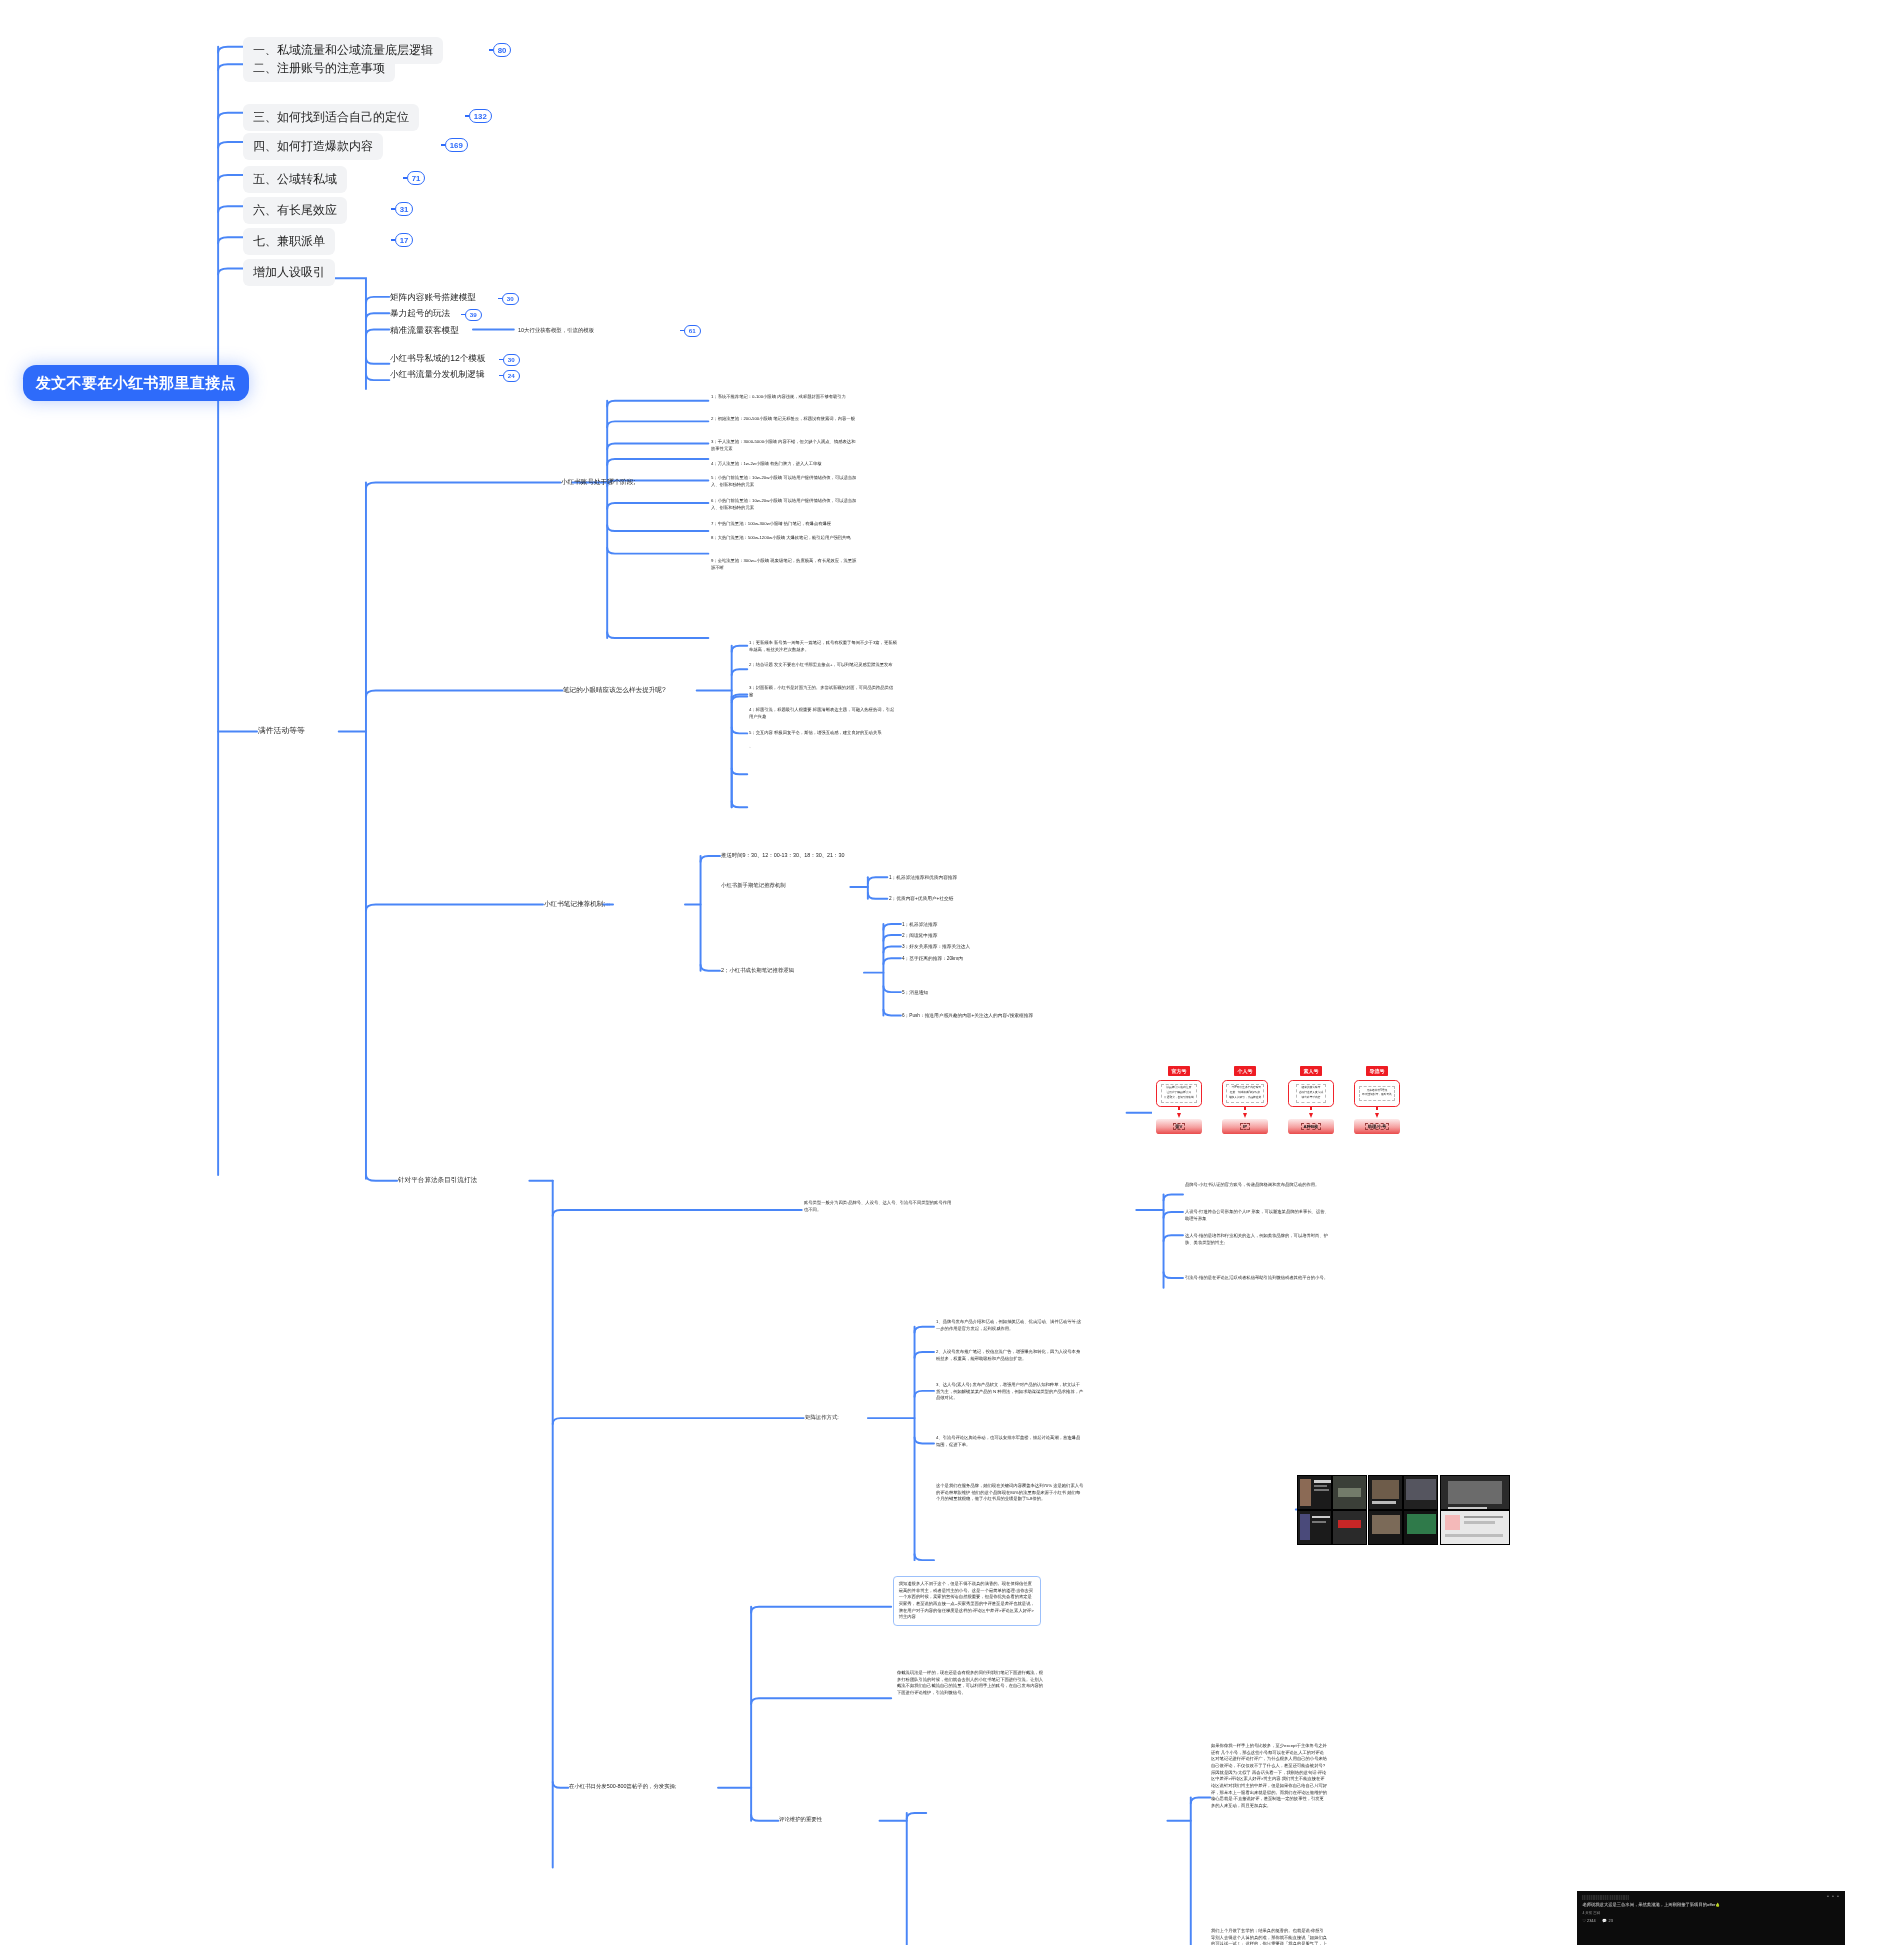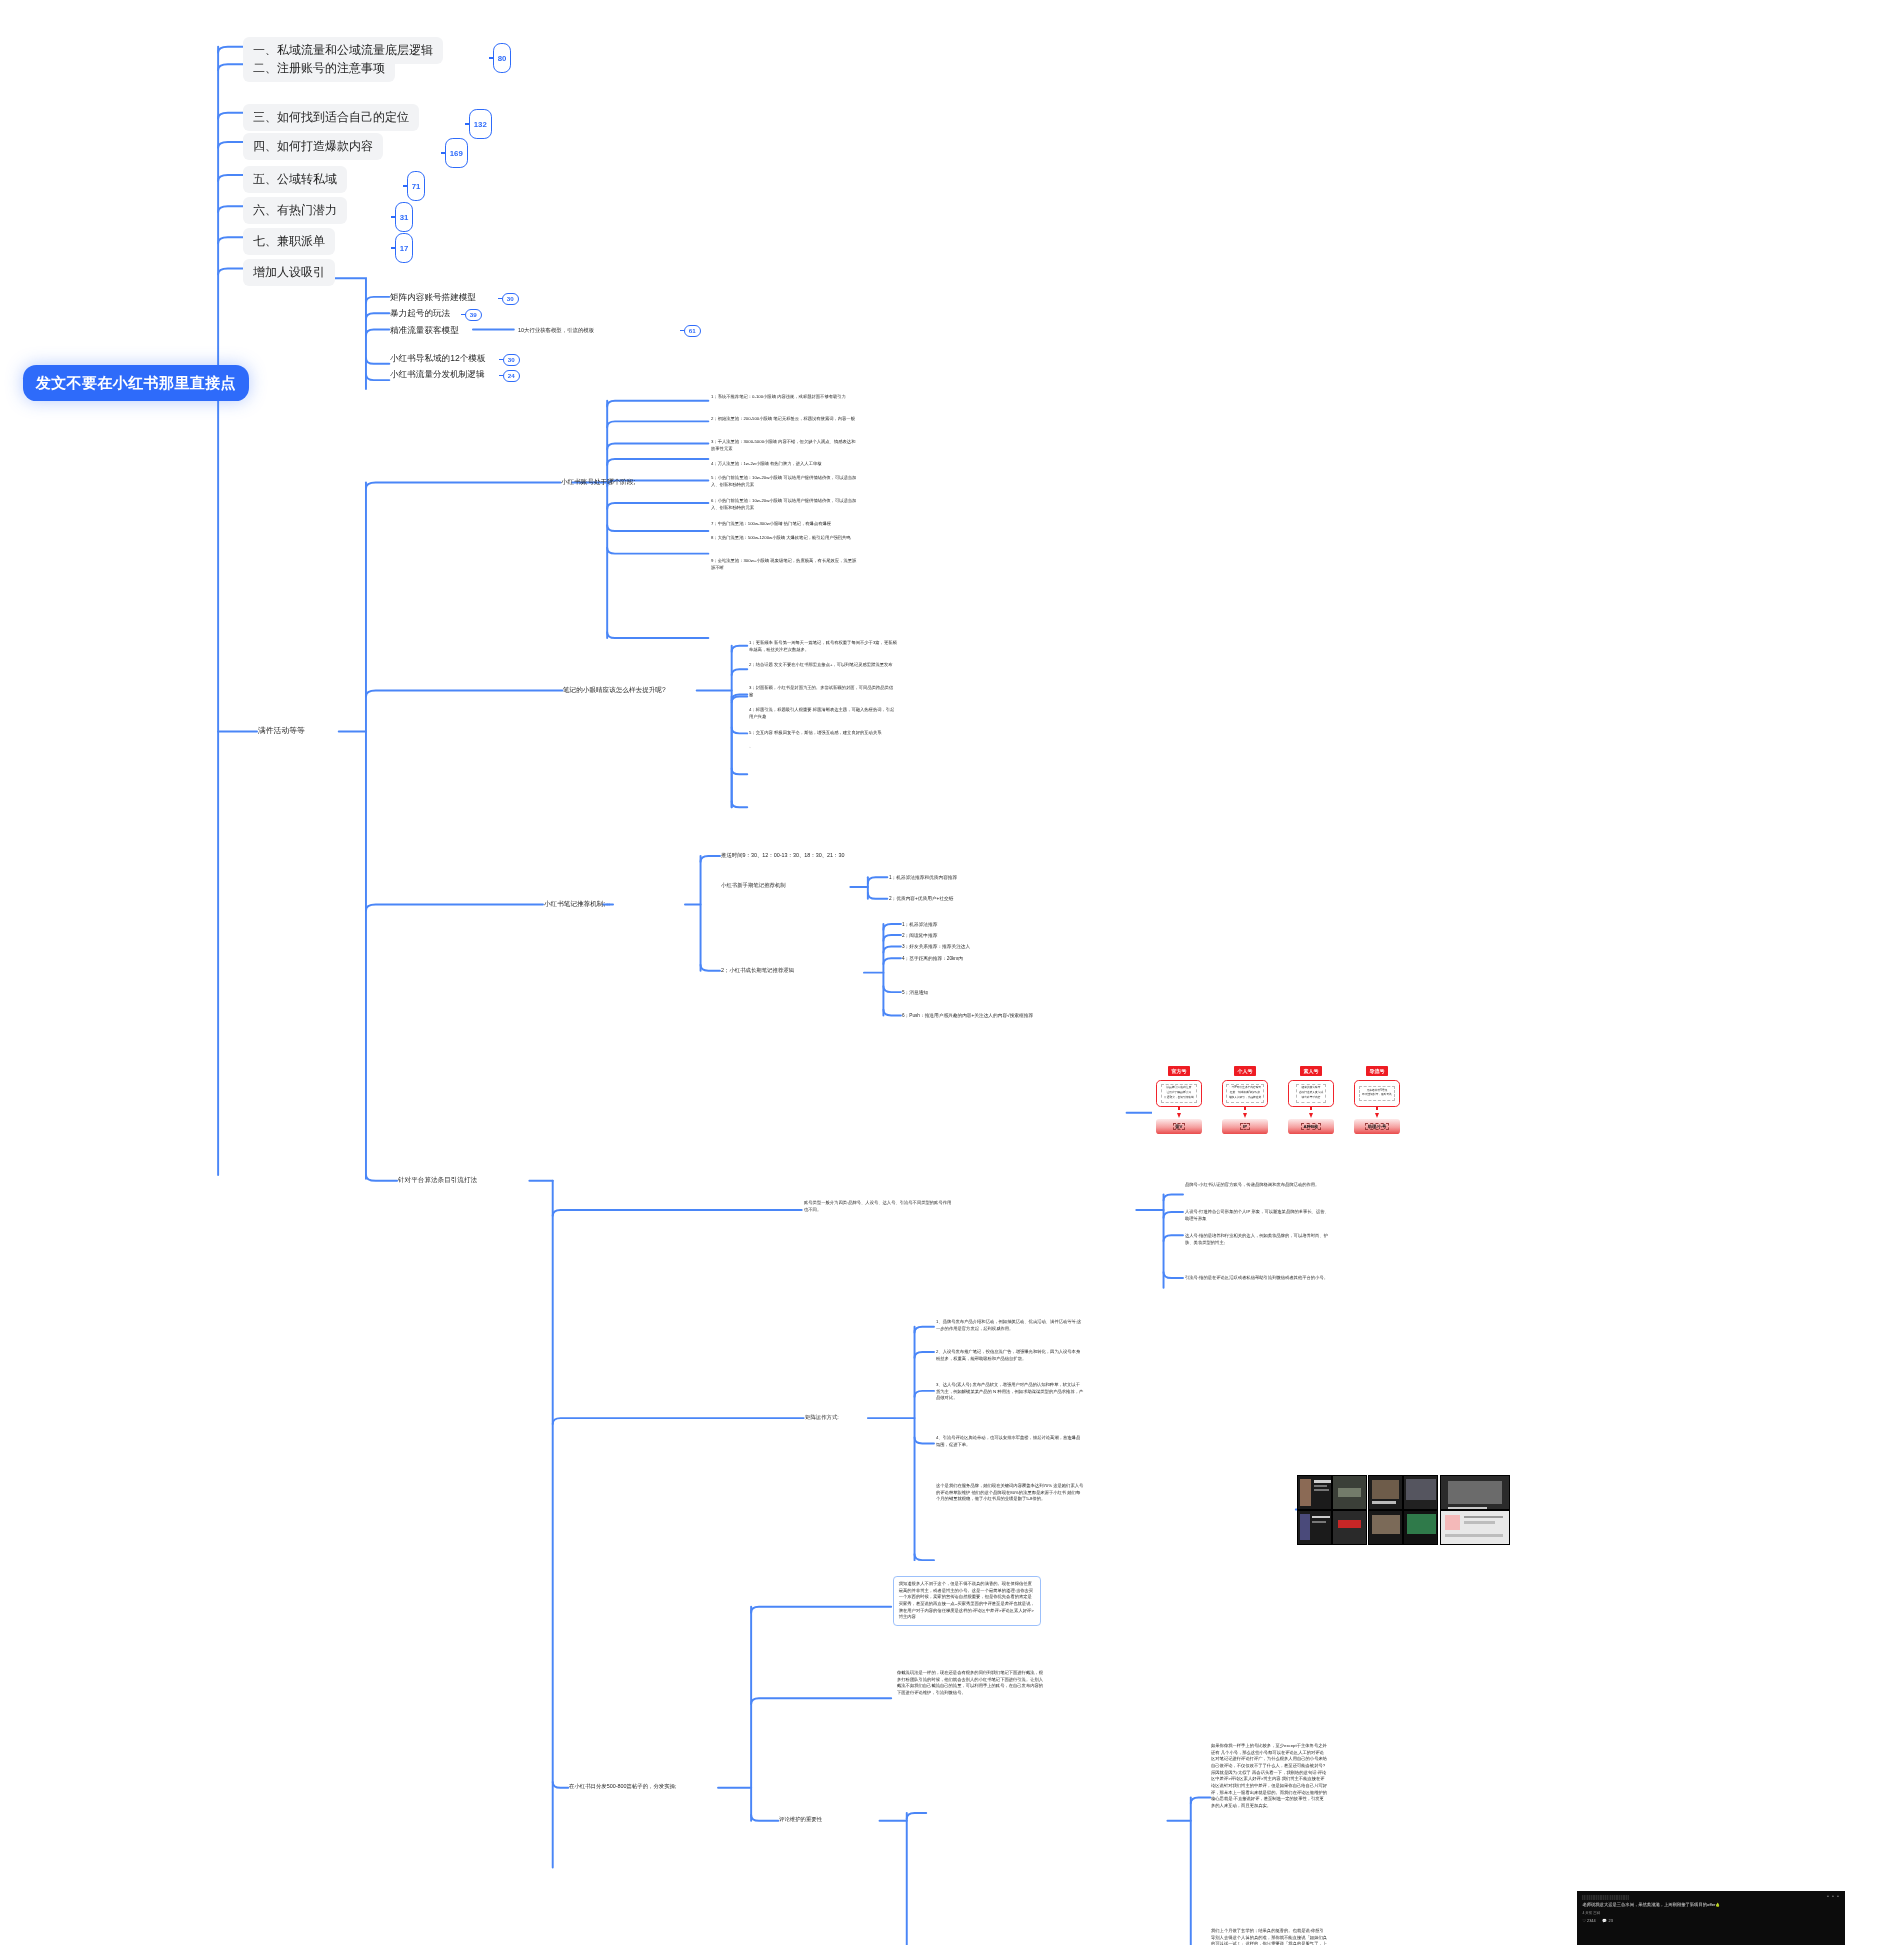--- a/index.html
+++ b/index.html
@@ -19,21 +19,21 @@
     padding:8.6px 13.2px; font-size:15px; font-weight:700; letter-spacing:0.4px;
     box-shadow:0 0 17px rgba(46,107,250,.35);
     white-space:nowrap;
   }
   .lvl1 {
     background:#f2f3f5; border-radius:6.2px; padding:5px 10px;
     font-size:12px; color:#1f1f1f; white-space:nowrap;
   }
   .badge {
     display:inline-flex; align-items:center; justify-content:center;
-    min-width:16.3px; height:30px; padding:0 3.9px;
+    min-width:16.3px; height:14px; padding:0 3.9px;
     border:1.2px solid #2e6bfa; border-radius:7.8px;
     color:#2e6bfa; font-size:7.8px; font-weight:700; background:#fff;
   }
   .badge-wrap { position:absolute; display:flex; align-items:center; }
   .badge-dash { width:3.9px; height:1.2px; background:#2e6bfa; }
 
   .lvl2 { font-size:8.6px; color:#1f1f1f; white-space:nowrap; }
   .lvl2.small { font-size:6.6px; }
   .txt { font-size:4.3px; line-height:1.55; color:#222; }
   .txt.w380 { width:148px; }
@@ -256,21 +256,21 @@
     <div class="badge-dash"></div>
     <div class="badge">169</div>
   </div>
 
   <div class="node lvl1" style="left:243px; top:166px;">五、公域转私域</div>
   <div class="badge-wrap" style="left:403px; top:171px;">
     <div class="badge-dash"></div>
     <div class="badge">71</div>
   </div>
 
-  <div class="node lvl1" style="left:243px; top:197px;">六、有热门潜力</div>
+  <div class="node lvl1" style="left:243px; top:197px;">六、有长尾效应</div>
   <div class="badge-wrap" style="left:391px; top:202px;">
     <div class="badge-dash"></div>
     <div class="badge">31</div>
   </div>
 
   <div class="node lvl1" style="left:243px; top:228px;">七、兼职派单</div>
   <div class="badge-wrap" style="left:391px; top:233px;">
     <div class="badge-dash"></div>
     <div class="badge">17</div>
   </div>

